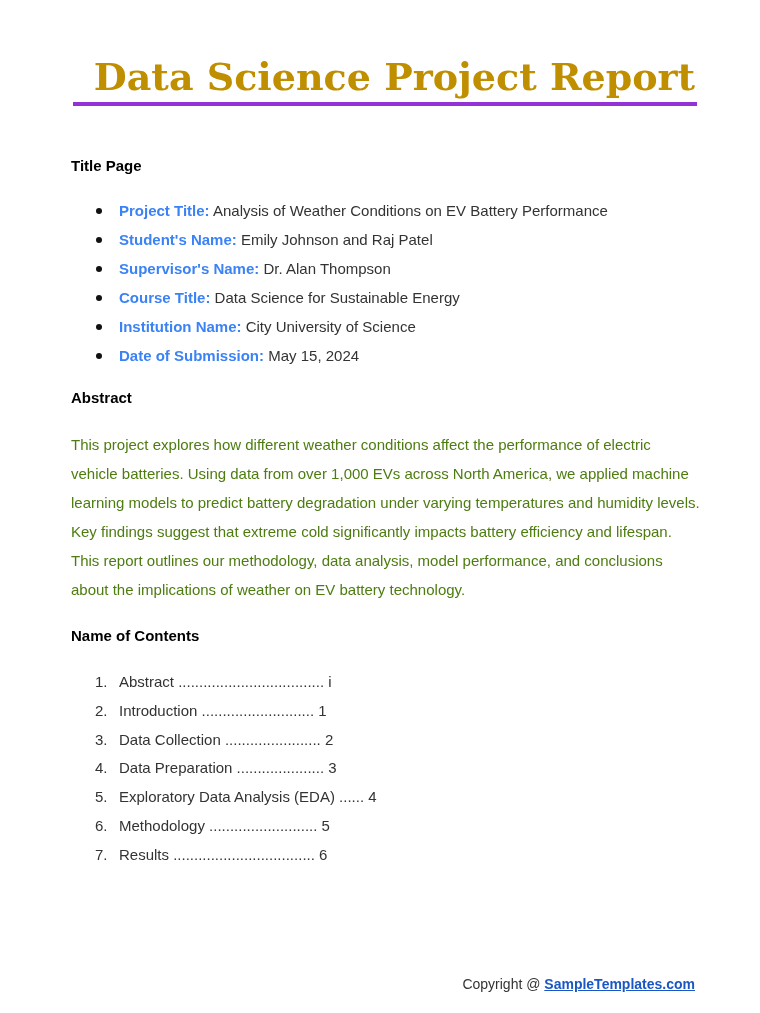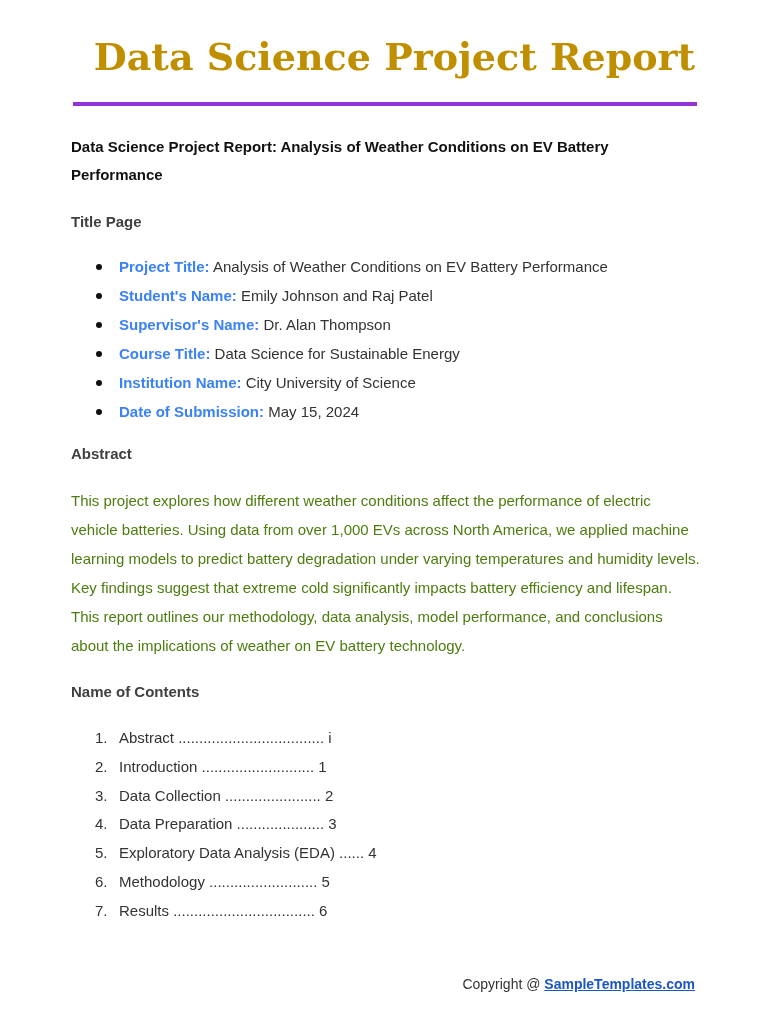--- a/index.html
+++ b/index.html
@@ -1,46 +1,45 @@
 <!DOCTYPE html>
 <html><head>
 <meta charset="utf-8">
 <style>
   html, body { margin: 0; padding: 0; background: #ffffff; }
   body { width: 760px; height: 1013px; position: relative; overflow: hidden;
          font-family: "Liberation Sans", sans-serif; color: #333333; }
   .page { position: absolute; left: 0; top: 0; width: 760px; height: 1013px; }
-  .title { position: absolute; left: 0; right: 0; top: 32px; text-align: center;
+  .title { position: absolute; left: 0; right: 0; top: 52px; text-align: center;
            font-family: "DejaVu Serif", serif; font-weight: bold; font-size: 38px;
            letter-spacing: 0px; line-height: 50px; margin: 0; padding-left: 29px; }
   .rule { position: absolute; left: 73px; width: 624px; top: 102px; height: 4px; }
   .content { position: absolute; left: 71px; top: 133px; width: 630px; }
   .heading-main { font-weight: bold; font-size: 15px; line-height: 28px; color: #111111; margin: 0; }
-  .section-h { font-weight: bold; font-size: 15px; line-height: 24px; color: #404040; margin: 0; }
+  .section-h { font-weight: bold; font-size: 15px; line-height: 24px; color: #000000; margin: 0; }
   ul.title-list { list-style: none; margin: 0; padding: 0; }
   ul.title-list li { position: relative; padding-left: 48px; font-size: 15px; line-height: 29px; color: #333333; }
   ul.title-list li .bullet { position: absolute; left: 25px; top: 12px; width: 6px; height: 6px;
                               border-radius: 50%; background: #111111; }
   ul.title-list li b { color: #3b82f6; }
   .abstract { font-size: 15px; line-height: 29px; margin: 0; color: #4d7c0f; }
   ol.toc { list-style: none; margin: 0; padding: 0; }
   ol.toc li { position: relative; padding-left: 48px; font-size: 15px; line-height: 28.8px; color: #333333; }
   ol.toc li .num { position: absolute; left: 24px; top: 0; }
   .footer { position: absolute; right: 65px; top: 976px; font-size: 14px; color: #333333; }
   .footer a { color: #1a56c4; font-weight: bold; text-decoration: underline; text-align: right; }
 </style>
 </head>
 <body>
 
 <div class="page">
   <h1 class="title" style="color: rgb(191, 143, 0);">Data Science Project Report</h1>
   <div class="rule" style="background: rgb(147, 51, 214);"></div>
 
   <div class="content">
-    <p class="heading-main">Data Science Project Report: Analysis of Weather Conditions on EV Battery Performance</p>
 
     <p class="section-h" style="margin-top:21px;">Title Page</p>
 
     <ul class="title-list" style="margin-top:18px;">
       <li><span class="bullet"></span><b>Project Title:</b> <span>Analysis of Weather Conditions on EV Battery Performance</span></li>
       <li><span class="bullet"></span><b>Student's Name:</b> <span>Emily Johnson and Raj Patel</span></li>
       <li><span class="bullet"></span><b>Supervisor's Name:</b> <span>Dr. Alan Thompson</span></li>
       <li><span class="bullet"></span><b>Course Title:</b> <span>Data Science for Sustainable Energy</span></li>
       <li><span class="bullet"></span><b>Institution Name:</b> <span>City University of Science</span></li>
       <li><span class="bullet"></span><b>Date of Submission:</b> <span>May 15, 2024</span></li>

